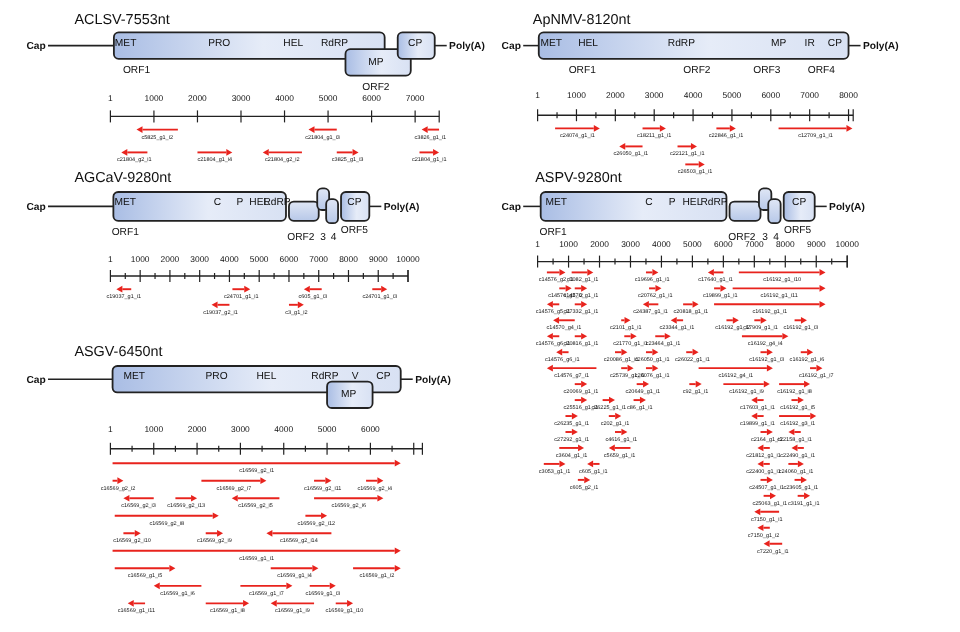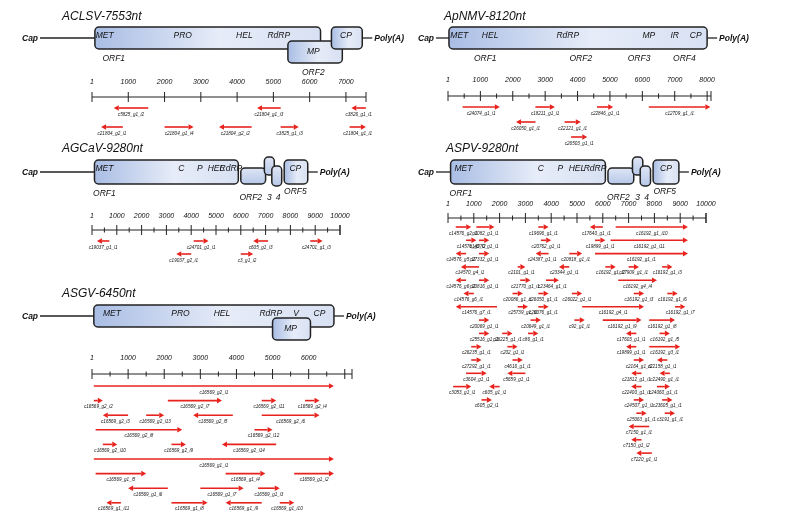--- a/index.html
+++ b/index.html
@@ -1,17 +1,17 @@
 <!DOCTYPE html>
 <html><head>
 <meta charset="utf-8">
 <style>
   html,body{margin:0;padding:0;background:#fff;}
   body{width:800px;height:527px;overflow:hidden;font-family:"Liberation Sans",sans-serif;}
-  #stage{position:relative;width:800px;height:399px;font-style:italic;}
+  #stage{position:relative;width:800px;height:399px;}
   svg{position:absolute;left:0;top:0;}
   .title{font-family:"Liberation Sans",sans-serif;font-size:12px;fill:#111;}
   .lbl{font-family:"Liberation Sans",sans-serif;font-size:8.5px;fill:#111;}
   .dom{font-family:"Liberation Sans",sans-serif;font-size:8.5px;fill:#111;}
   .capl{font-family:"Liberation Sans",sans-serif;font-size:8.5px;font-weight:bold;fill:#111;}
   .tick{font-family:"Liberation Sans",sans-serif;font-size:7px;fill:#111;}
   .ctg{font-family:"Liberation Sans",sans-serif;font-size:4.6px;fill:#111;}
 </style>
 </head>
 <body>

